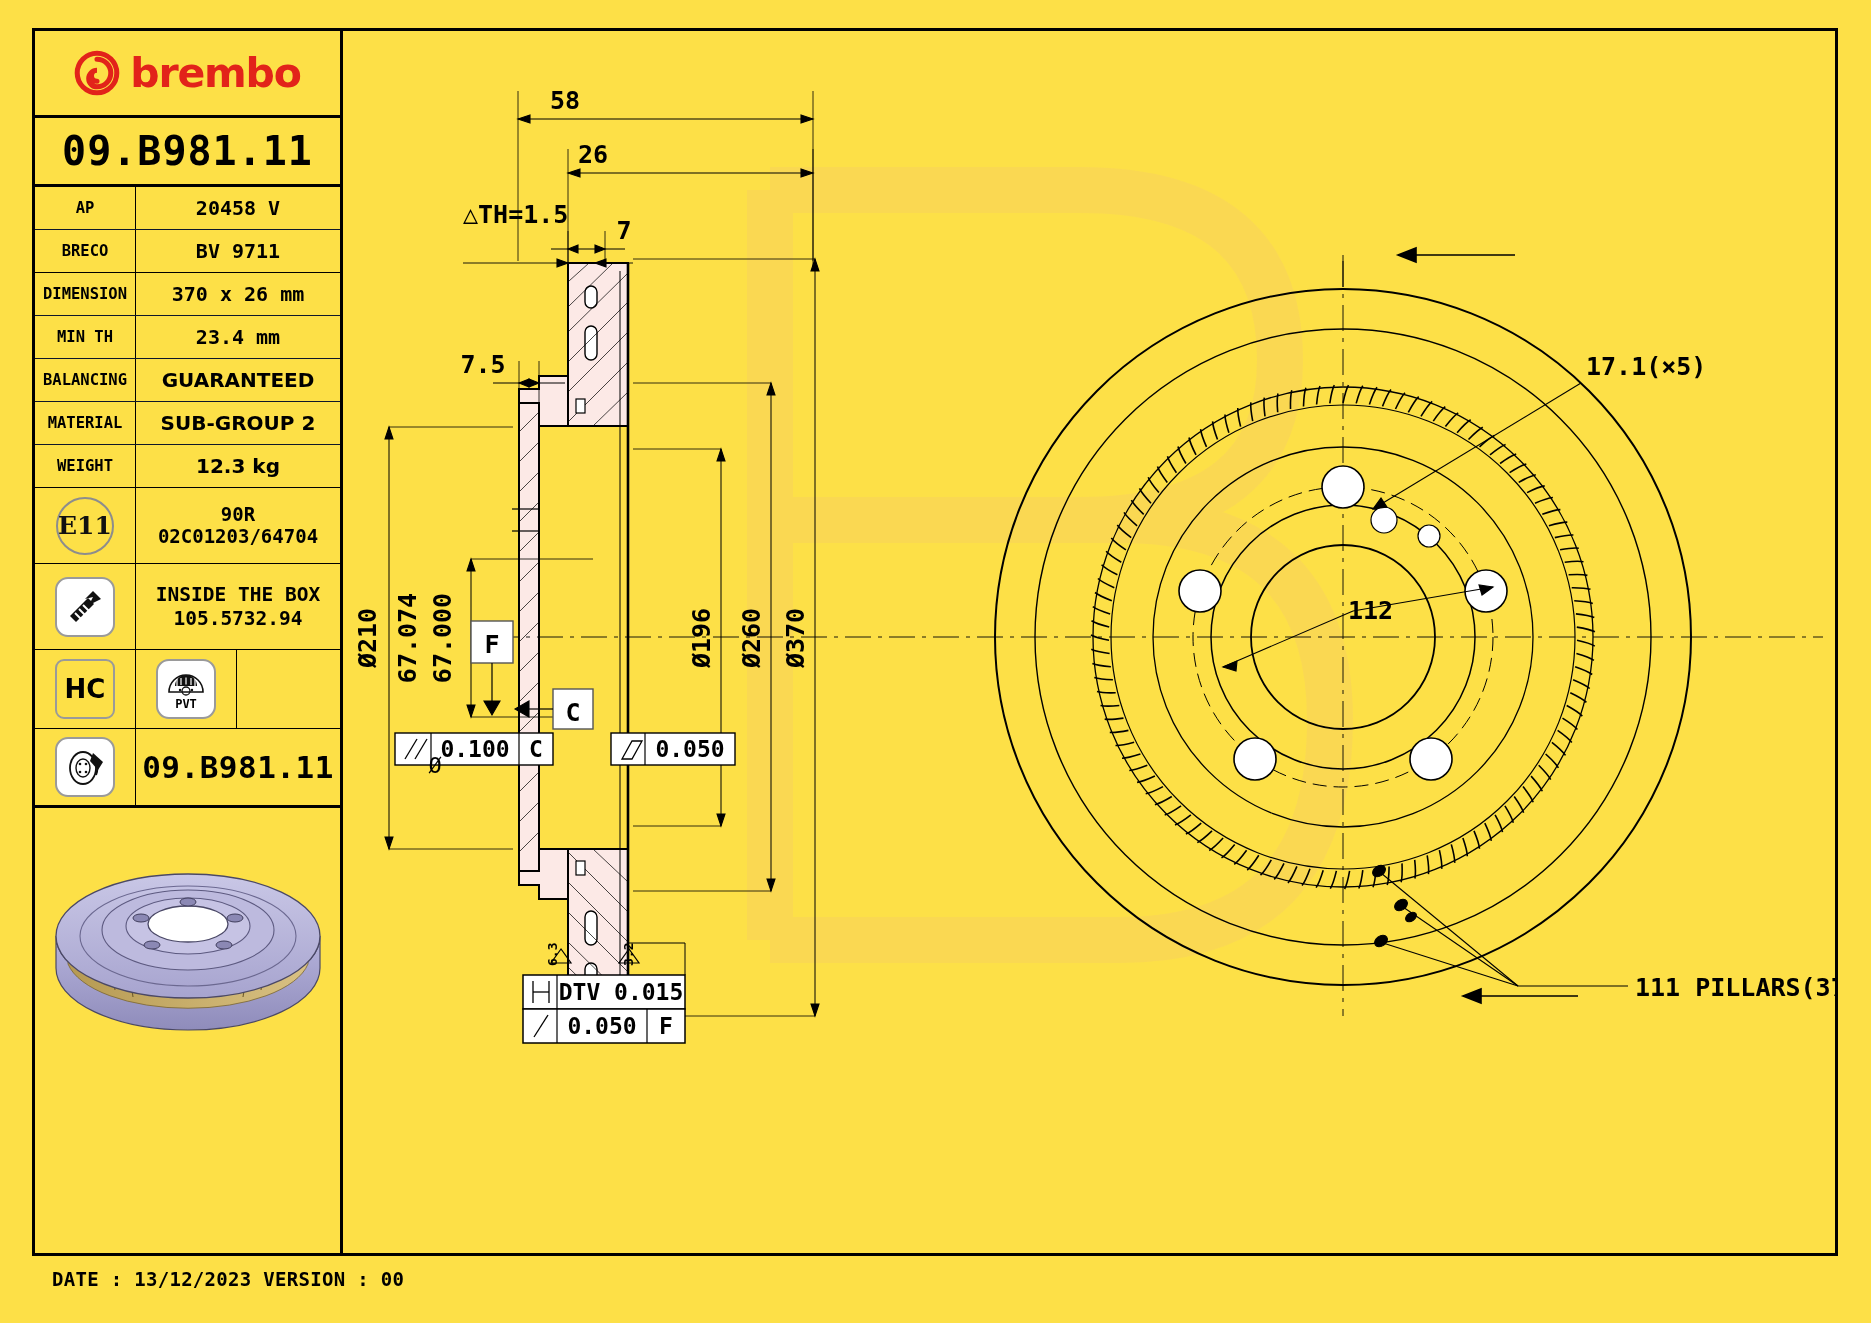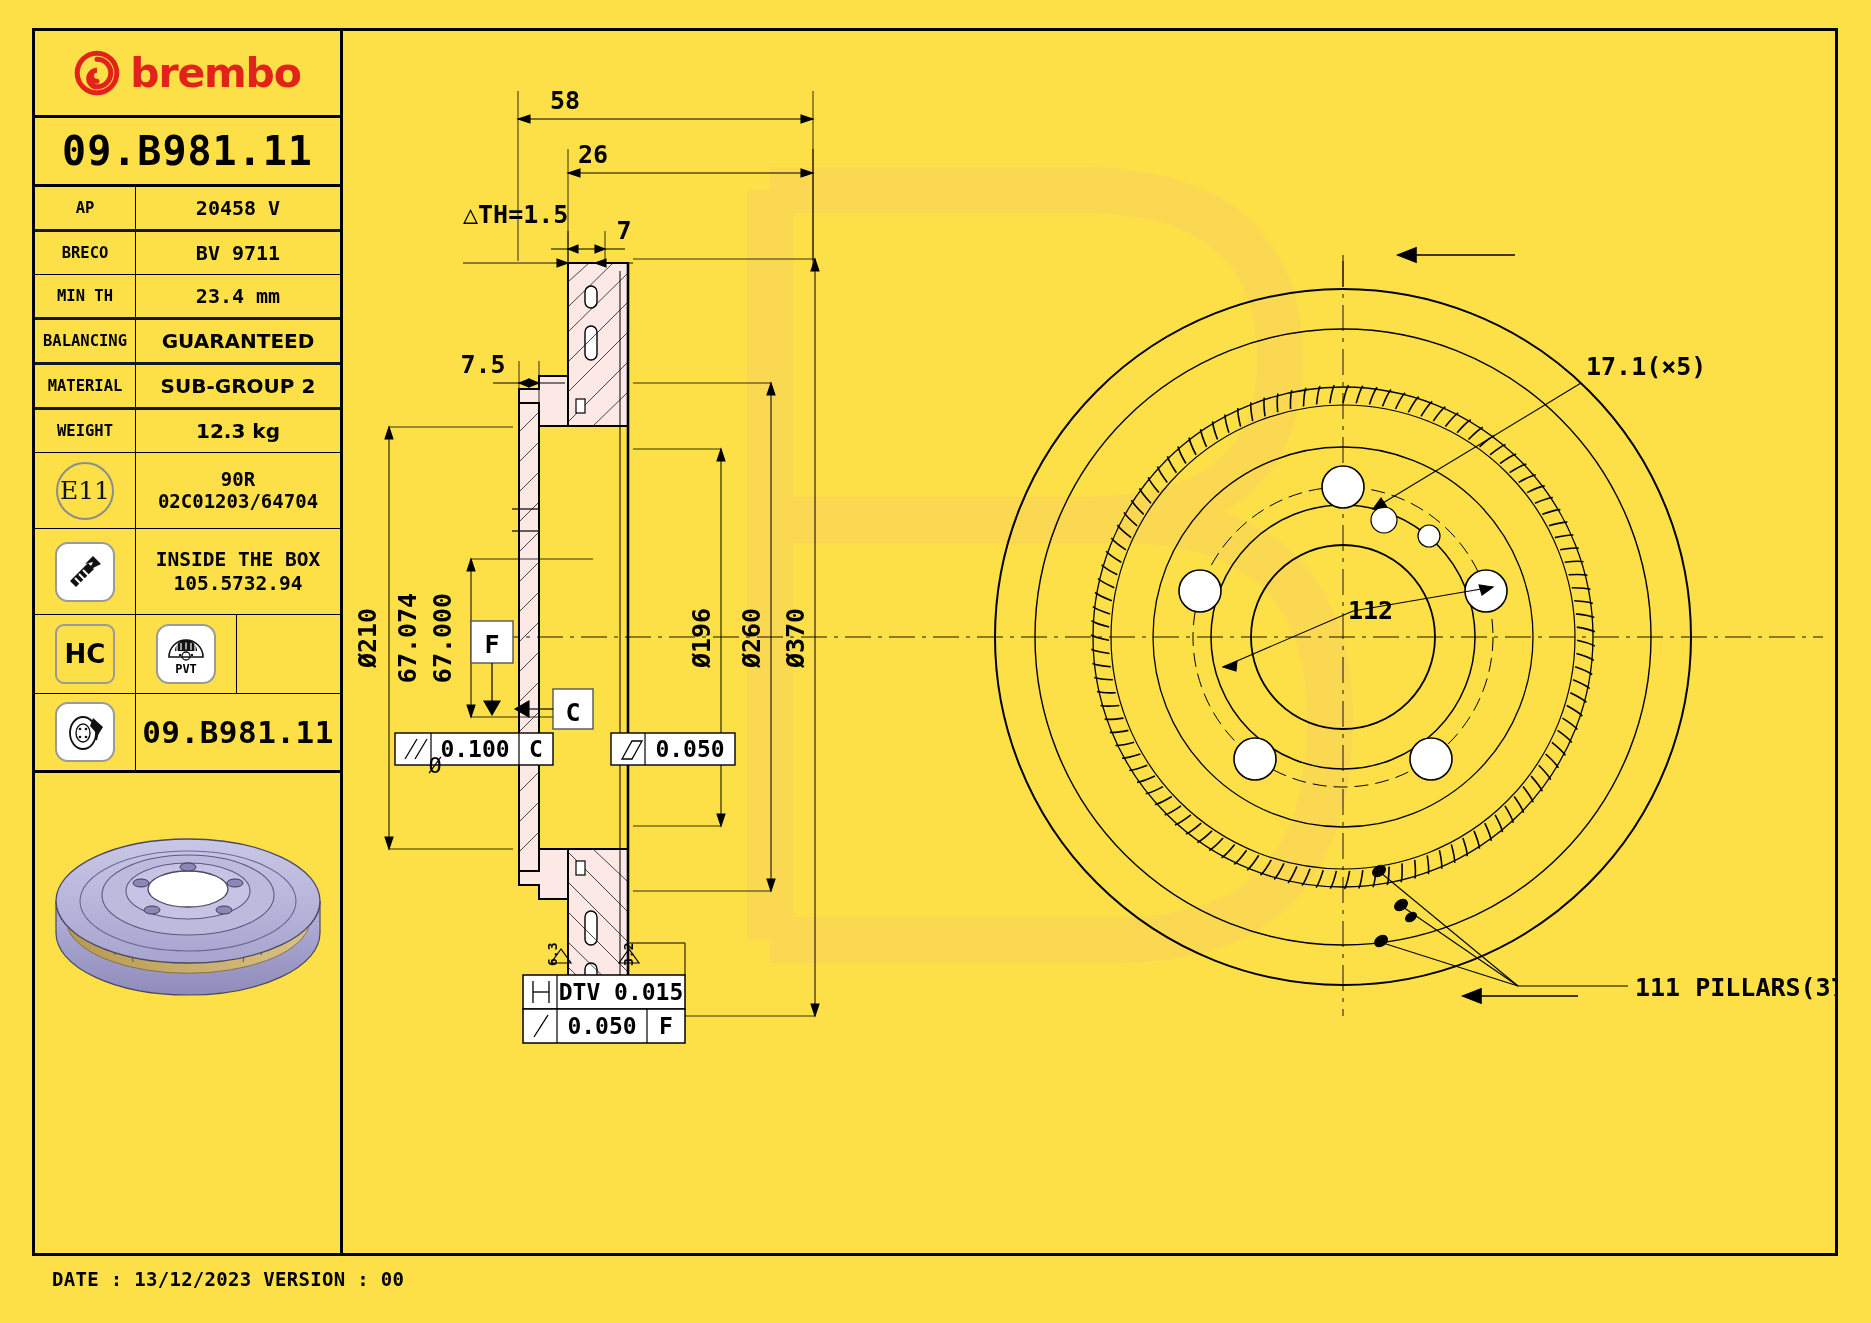--- a/index.html
+++ b/index.html
@@ -15,30 +15,30 @@
   .watermark svg{width:100%;height:100%;}
 
   
   .spec{position:absolute;left:35px;top:31px;width:305px;}
   .logo-cell{height:84px;border-bottom:3px solid #000;display:flex;align-items:center;justify-content:center;gap:10px;}
   .logo-mark{width:46px;height:46px;flex:0 0 auto;}
   .logo-word{font-family:"DejaVu Sans",sans-serif;font-weight:bold;font-size:41px;color:#e2231a;letter-spacing:-1.2px;}
   .code-cell{height:66px;border-bottom:3px solid #000;display:flex;align-items:center;justify-content:center;}
   .code-cell span{font-size:40px;letter-spacing:1px;font-weight:bold;}
 
-  .row{display:flex;border-bottom:3px solid #0f172a;height:42px;}
+  .row{display:flex;border-bottom:1px solid #0f172a;height:42px;}
   .row.thick{border-bottom:1.6px solid #000;}
   .row .lbl{width:100px;border-right:1px solid #000;display:flex;align-items:center;justify-content:center;font-size:15.5px;font-weight:bold;}
   .row .val{flex:1;display:flex;align-items:center;justify-content:center;font-size:20px;font-weight:bold;font-family:"DejaVu Sans",sans-serif;text-align:right;}
   .row .val.mono{font-family:"DejaVu Sans Mono",monospace;}
 
   .row-e11{display:flex;border-bottom:1px solid #000;height:75px;}
   .row-e11 .lbl{width:100px;border-right:1px solid #000;display:flex;align-items:center;justify-content:center;}
   .e11-badge{width:54px;height:54px;border:2.5px solid #8d8d8d;border-radius:50%;display:flex;align-items:center;justify-content:center;
-             font-family:"DejaVu Serif",serif;font-weight:normal;font-size:25px;color:#111;}
+             font-family:"DejaVu Serif",serif;font-weight:bold;font-size:25px;color:#111;}
   .row-e11 .val{flex:1;display:flex;flex-direction:column;align-items:center;justify-content:center;font-size:19px;font-weight:bold;line-height:1.12;}
 
   .row-screw{display:flex;border-bottom:1px solid #000;height:85px;}
   .row-screw .lbl{width:100px;border-right:1px solid #000;display:flex;align-items:center;justify-content:center;}
   .row-screw .val{flex:1;display:flex;flex-direction:column;align-items:center;justify-content:center;font-size:19.5px;font-weight:bold;line-height:1.2;}
   .icon-box{width:56px;height:56px;border:2.5px solid #9a9a9a;border-radius:13px;display:flex;align-items:center;justify-content:center;background:#fff;}
   .icon-box svg{display:block;}
 
   .row-hc{display:flex;border-bottom:1.6px solid #000;height:78px;}
   .row-hc .c1{width:100px;border-right:1px solid #000;display:flex;align-items:center;justify-content:center;}
@@ -93,20 +93,24 @@
     <span>09.B981.11</span>
   </div>
 
   <div class="row">
     <div class="lbl">AP</div>
     <div class="val mono">20458 V</div>
   </div>
   <div class="row thick">
     <div class="lbl">BRECO</div>
     <div class="val mono">BV 9711</div>
+  </div>
+  <div class="row">
+    <div class="lbl">DIMENSION</div>
+    <div class="val mono">370 x 26 mm</div>
   </div>
   <div class="row">
     <div class="lbl">MIN TH</div>
     <div class="val mono">23.4 mm</div>
   </div>
   <div class="row">
     <div class="lbl">BALANCING</div>
     <div class="val">GUARANTEED</div>
   </div>
   <div class="row">

